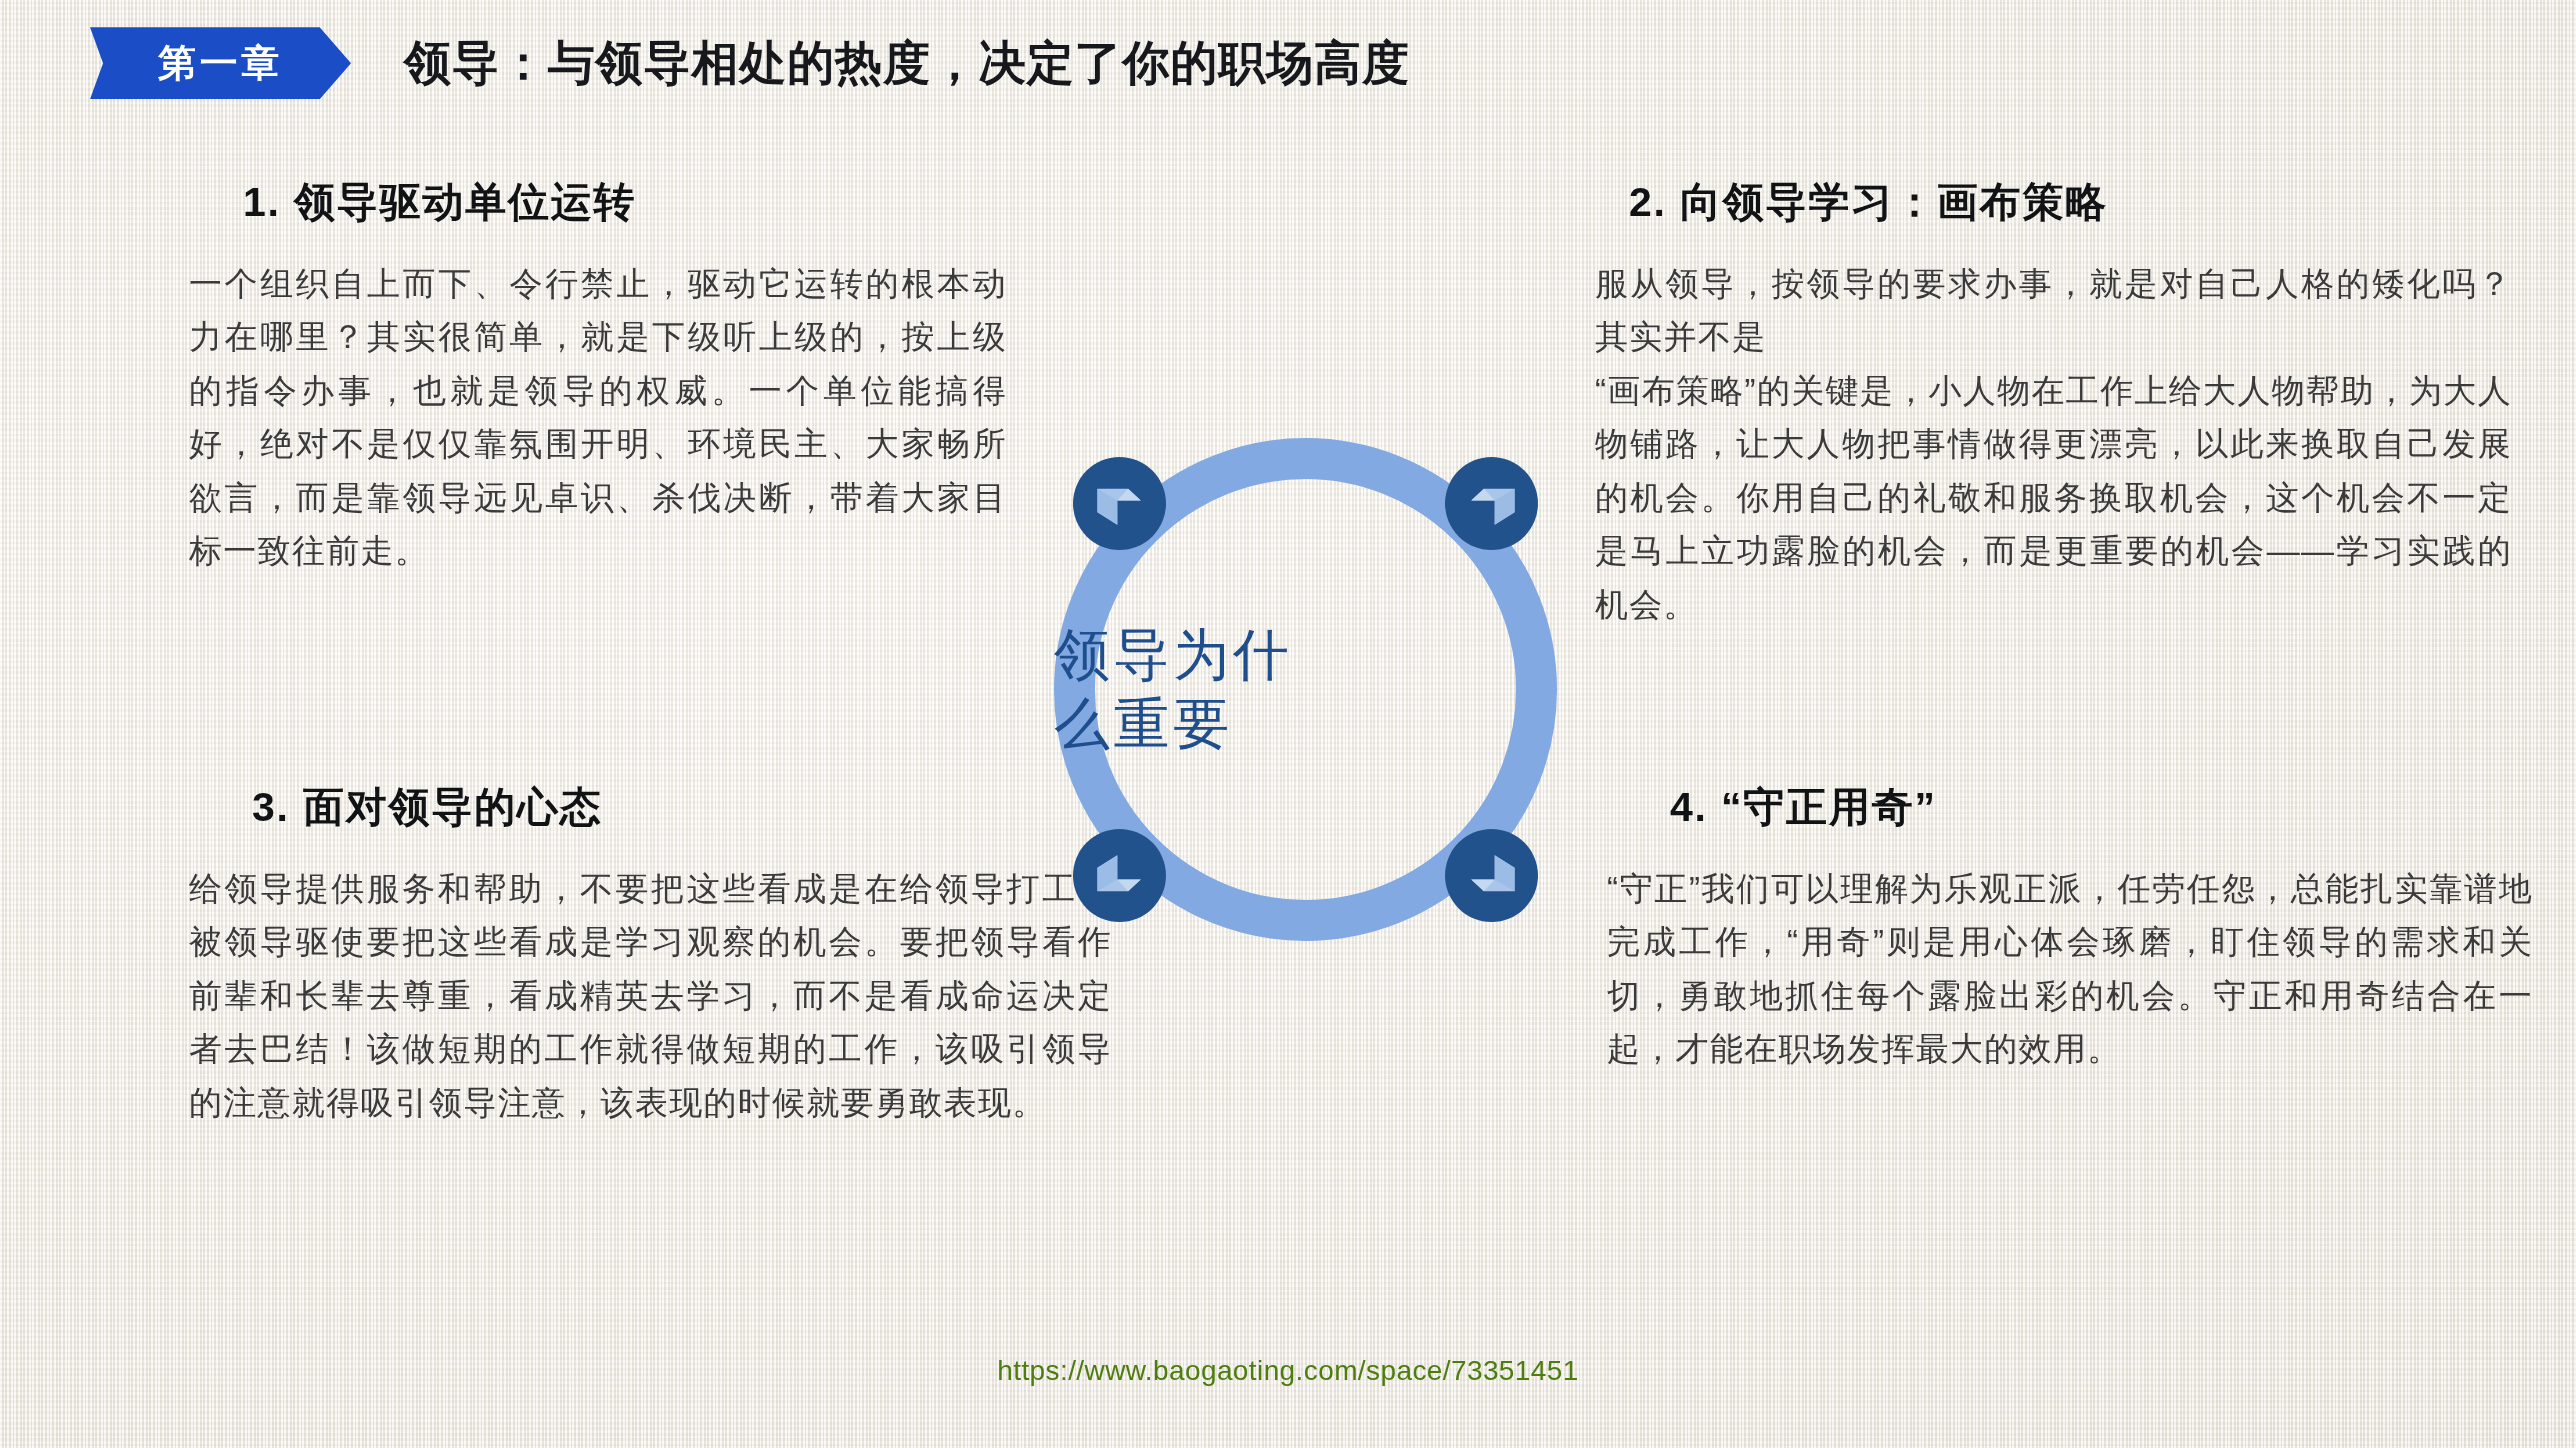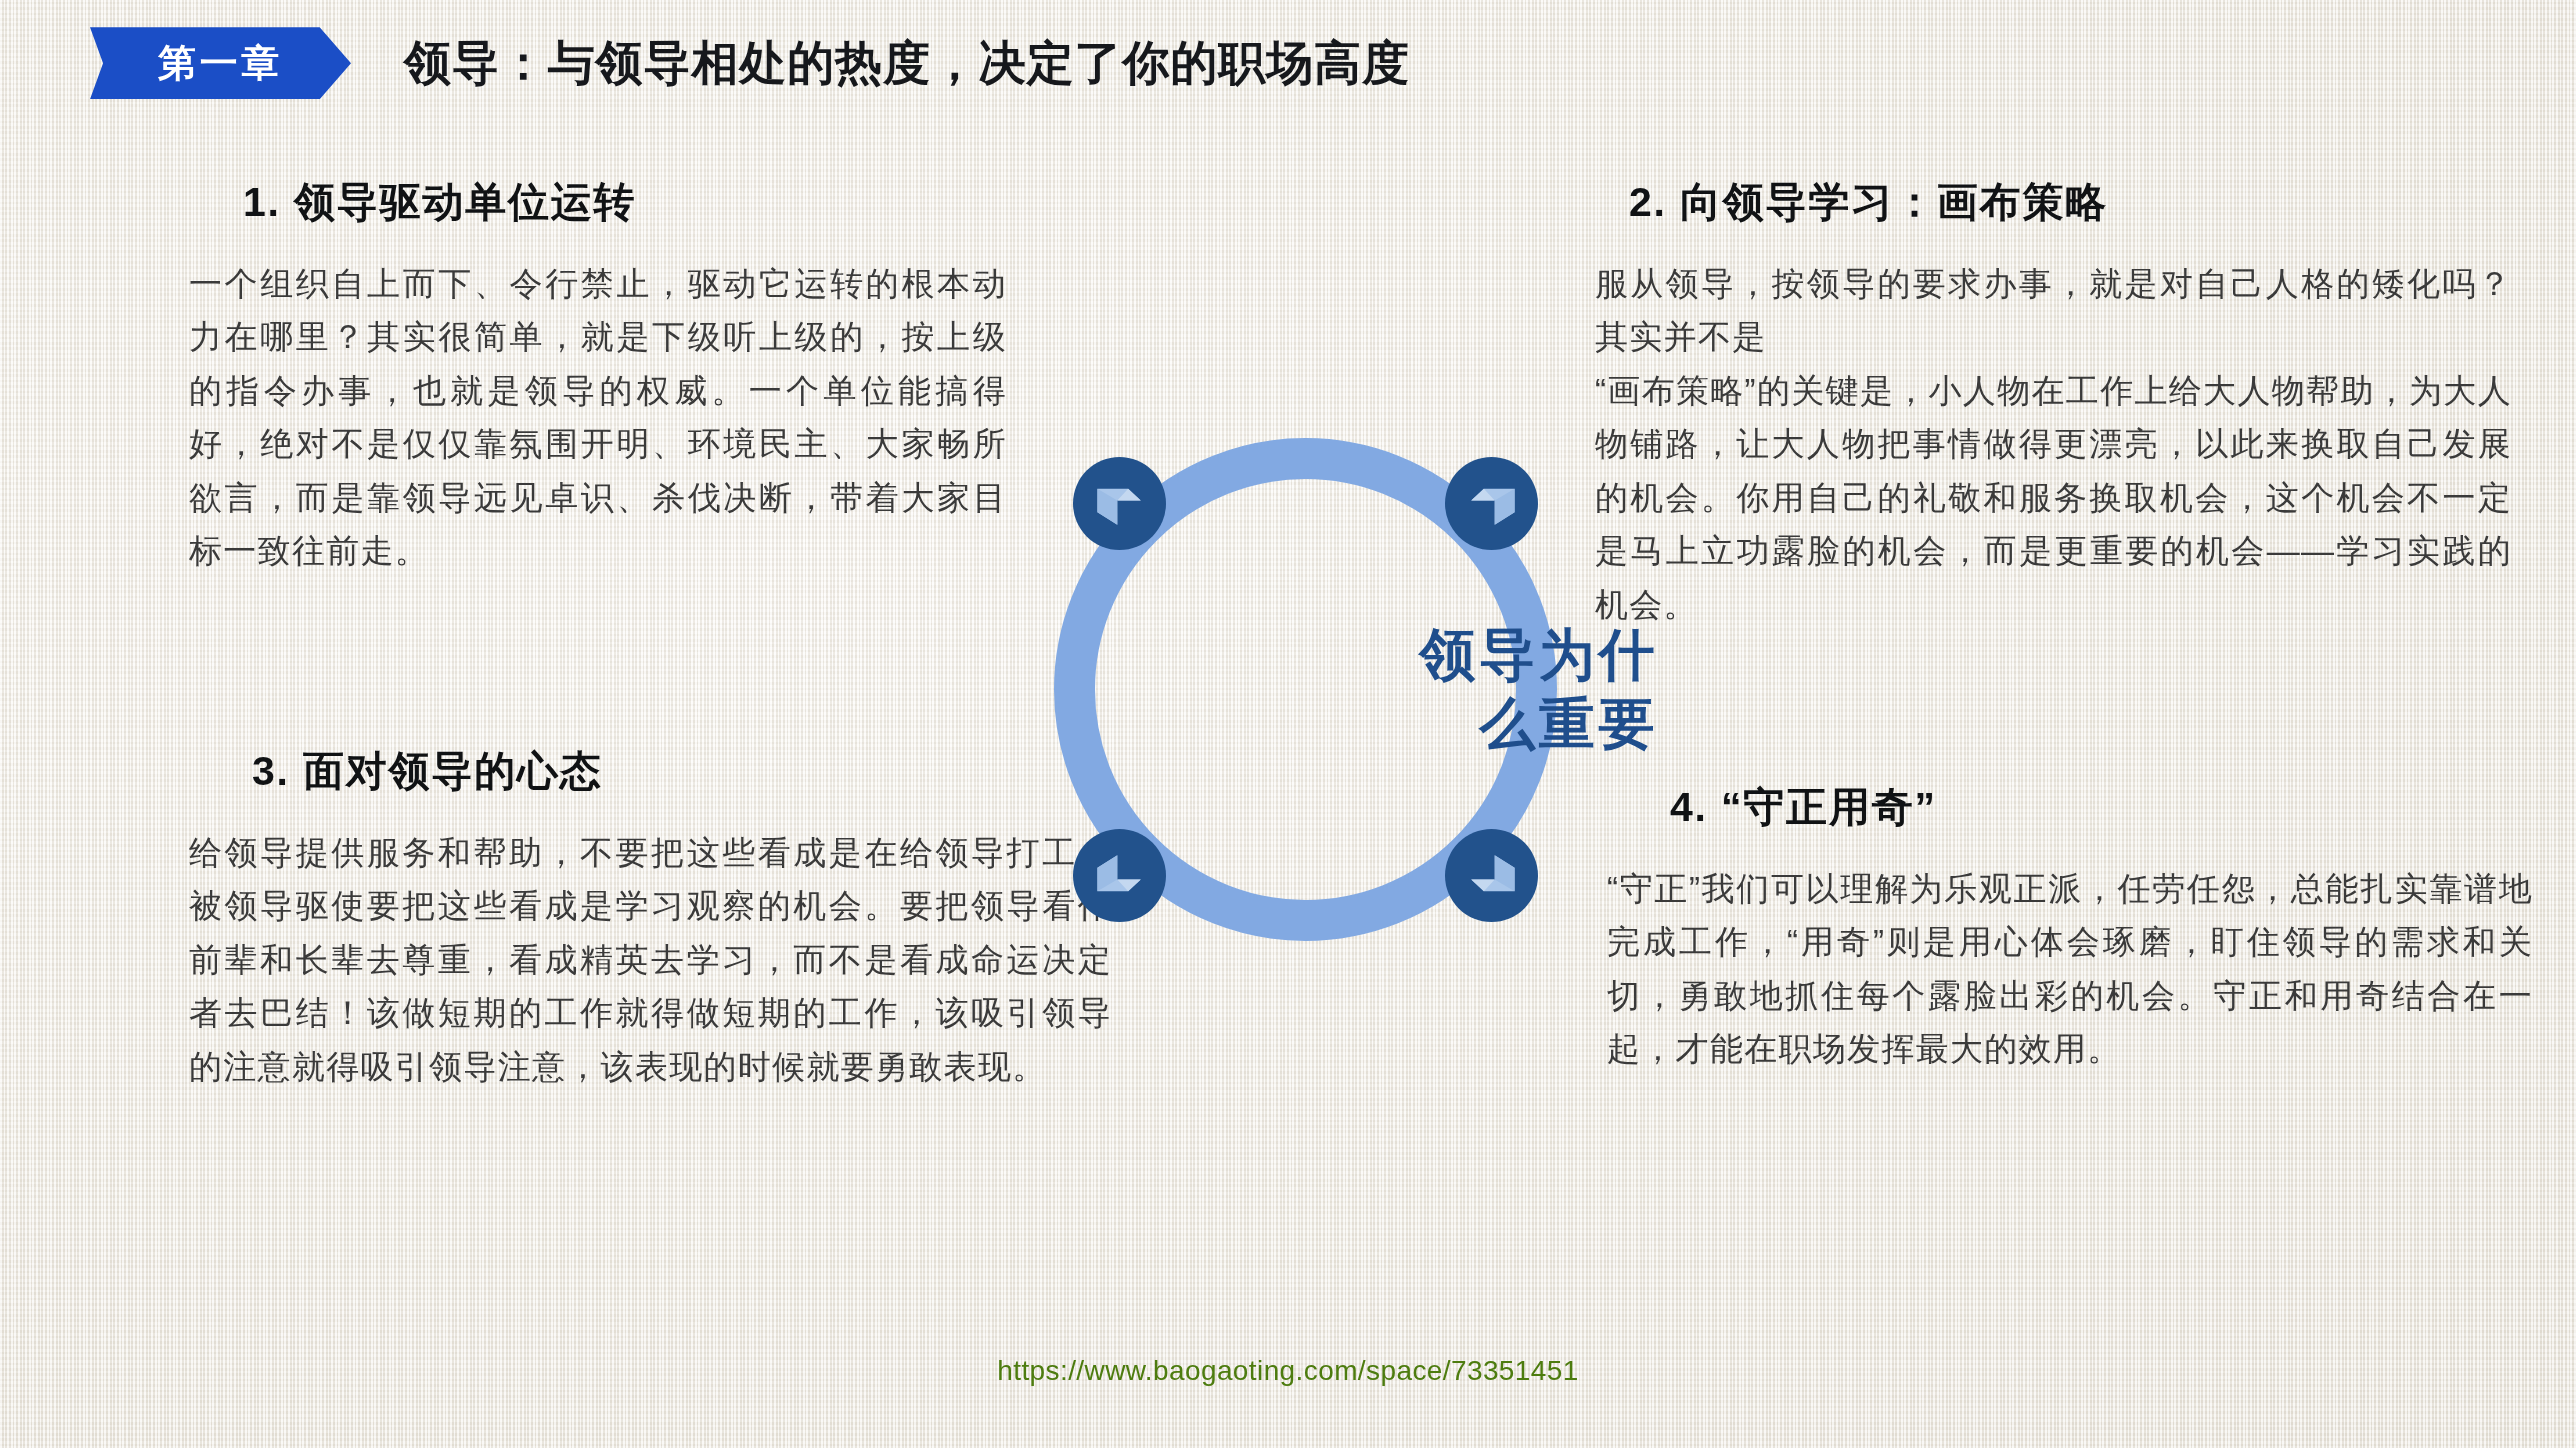--- a/index.html
+++ b/index.html
@@ -97,21 +97,21 @@
     text-justify: inter-ideograph;
     margin: 0;
     white-space: pre-wrap;
   }
 
   
   #section-1 { left: 189px;  top: 175px;  width: 818px; }
   #section-1 .section-heading { margin-left: 34px; padding-left: 20px; }
   #section-2 { left: 1595px; top: 175px;  width: 917px; }
   #section-2 .section-heading { margin-left: 34px; }
-  #section-3 { left: 189px;  top: 744px;  width: 923px; }
+  #section-3 { left: 189px;  top: 780px;  width: 923px; }
   #section-3 .section-heading { margin-left: 63px; }
   #section-4 { left: 1595px; top: 780px;  width: 926px; padding-left: 12px; }
   #section-4 .section-heading { margin-left: 63px; }
 
   
   .diagram {
     position: absolute;
     left: 1054px;
     top: 438px;
     width: 503px;
@@ -124,29 +124,29 @@
     width: 503px;
     height: 503px;
     box-sizing: border-box;
     border: 41px solid #82a9e2;
     border-radius: 50%;
   }
   .diagram-center-text {
     position: absolute;
     left: 0;
     top: 0;
-    width: 604px;
+    width: 404px;
     height: 503px;
     display: flex;
     flex-direction: column;
-    align-items: flex-end;
+    align-items: flex-start;
     justify-content: center;
     color: #1f4e8c;
     font-size: 56px;
-    font-weight: bold;
+    font-weight: normal;
     letter-spacing: 3.6px;
     line-height: 1.22;
     text-align: center;
   }
   .node {
     position: absolute;
     width: 93px;
     height: 93px;
     border-radius: 50%;
     background: #22528c;

